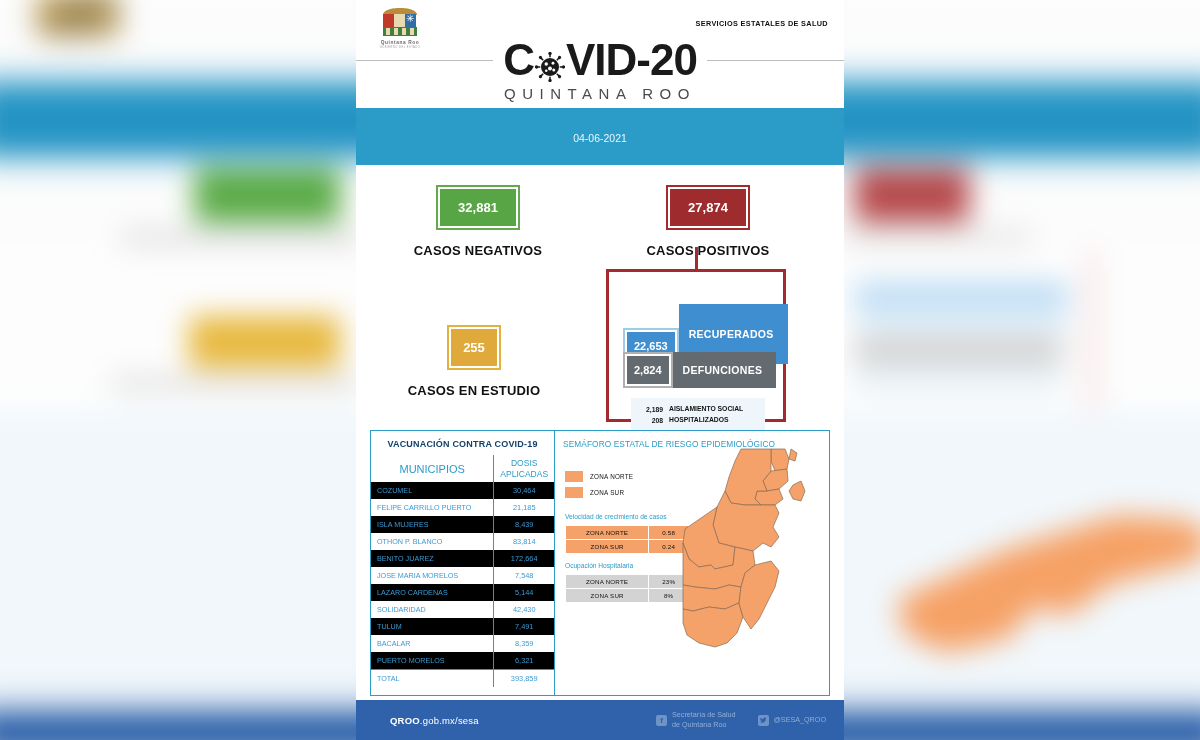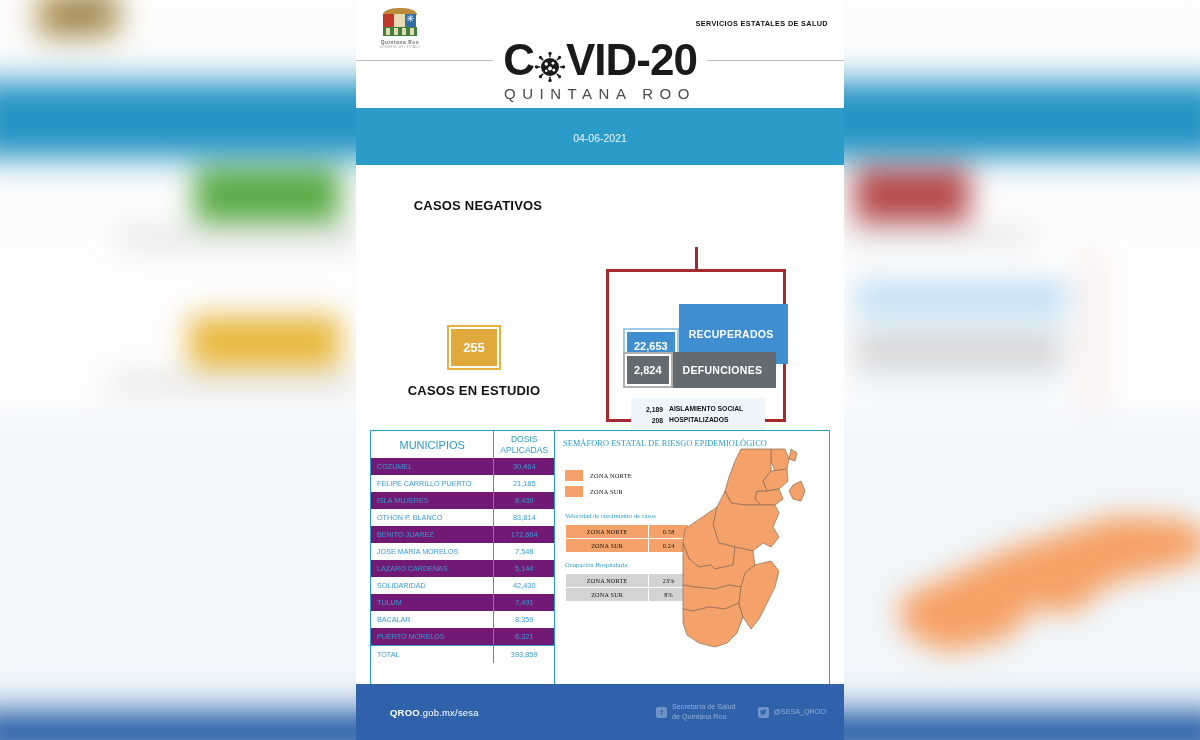--- a/index.html
+++ b/index.html
@@ -124,33 +124,33 @@
   .mini { position:absolute; left:22px; top:126px; width:134px; background:#eef6fb;
           padding:5px 6px; }
   .mini .r { display:flex; align-items:center; margin:1px 0; }
   .mini .r .n { width:26px; text-align:right; font-size:6.8px; font-weight:bold; color:#111; margin-right:6px;}
   .mini .r .l { font-size:6.8px; font-weight:bold; color:#111; line-height:1.5; }
 
   
   .panel { position:absolute; left:14px; top:430px; width:460px; height:266px;
            border:1.5px solid #2b9cc8; background:#fff; display:flex; }
   .panel-left { width:184px; border-right:1.5px solid #2b9cc8; padding:0; }
-  .panel-right { flex:1; position:relative;font-family:Liberation Serif, serif; }
+  .panel-right { flex:1; position:relative; }
 
   .vac-title { text-align:center; font-size:9px; font-weight:bold; color:#13406b;
                letter-spacing:.2px; padding:8px 2px 6px; }
   table.vac { width:100%; border-collapse:collapse; }
   table.vac th { font-size:8.5px; color:#2b9cc8; font-weight:normal; padding:3px 2px;
                  text-align:center; vertical-align:middle; }
   table.vac th.muni { font-size:11px; }
   table.vac th.dosis { border-left:1.5px solid #2b9cc8; line-height:1.25; }
   table.vac td { font-size:7.2px; color:#3b9ad4; padding:4px 6px; }
   table.vac td.m { text-align:left; }
   table.vac td.d { text-align:center; border-left:1.5px solid #2b9cc8; font-size:7.4px; }
-  table.vac tr.alt td { background:#701a75; }
+  table.vac tr.alt td { background:#000000; }
   table.vac tr.tot td { border-top:1.5px solid #2b9cc8; }
 
   .sem-title { font-size:8.3px; color:#2b9cc8; letter-spacing:.1px; padding:8px 0 0 8px; }
   .sem-sub { font-size:8.6px; color:#111; padding:3px 0 0 8px; }
   .legend { padding:22px 0 0 10px; }
   .legend .li { display:flex; align-items:center; margin-bottom:5px; }
   .legend .sw { width:18px; height:11px; margin-right:7px; }
   .legend .lt { font-size:6.3px; color:#111; letter-spacing:.25px; }
 
   .mini-sec { padding:10px 0 0 10px; width:135px; }
@@ -159,21 +159,21 @@
   table.mt td { font-size:6.2px; padding:3px 2px; text-align:center; color:#111; letter-spacing:.2px; }
   table.mt td.z { width:84px; }
   table.mt td.v { width:40px; }
   table.mt.orange td { background:#f5a26a; border:1px solid #fff; }
   table.mt.gray td { background:#d3d3d3; border:1px solid #fff; }
   .mini-sec.gap { padding-top:8px; }
 
   .mapbox { position:absolute; right:6px; top:16px; width:148px; height:230px; }
 
   
-  .footer { position:absolute; left:0; bottom:0; width:488px; height:56px;
+  .footer { position:absolute; left:0; bottom:0; width:488px; height:40px;
             background:#2f62ab; display:flex; align-items:center; }
   .footer .site { color:#fff; font-size:9.5px; margin-left:34px; letter-spacing:.2px; }
   .footer .site b { font-weight:bold; }
   .footer .socials { margin-left:auto; margin-right:18px; display:flex; align-items:center; }
   .footer .soc { display:flex; align-items:center; margin-left:22px; }
   .footer .soc .ico { width:11px; height:11px; background:#6f93c7; border-radius:2px;
                       color:#2f62ab; font-size:8px; font-weight:bold; display:flex;
                       align-items:center; justify-content:center; margin-right:5px; }
   .footer .soc .tx { color:#92aed4; font-size:7.2px; line-height:1.35; }
 </style>
@@ -273,23 +273,32 @@
       <div class="qroo-sub">QUINTANA ROO</div>
     </div>
 
     <div class="banner">
       <div class="t2">04-06-2021</div>
     </div>
 
     <div class="stats">
 
       <div class="stat" id="st-neg">
+        <div class="box">
+          <div class="inner">32,881</div>
+        </div>
         <div class="lbl">CASOS NEGATIVOS</div>
       </div>
 
+      <div class="stat" id="st-pos">
+        <div class="box">
+          <div class="inner">27,874</div>
+        </div>
+        <div class="lbl">CASOS POSITIVOS</div>
+      </div>
 
       <div class="stat" id="st-est">
         <div class="box">
           <div class="inner">255</div>
         </div>
         <div class="lbl">CASOS EN ESTUDIO</div>
       </div>
 
       <div class="bracket">
         <div class="stem"></div>
@@ -320,20 +329,21 @@
             </div>
           </div>
 
         </div>
       </div>
     </div>
 
     <div class="panel">
 
       <div class="panel-left">
+        <div class="vac-title">VACUNACIÓN CONTRA COVID-19</div>
         <table class="vac">
           <thead>
             <tr>
               <th class="muni">MUNICIPIOS</th>
               <th class="dosis">
                 <div>DOSIS</div>
                 <div>APLICADAS</div>
               </th>
             </tr>
           </thead>

